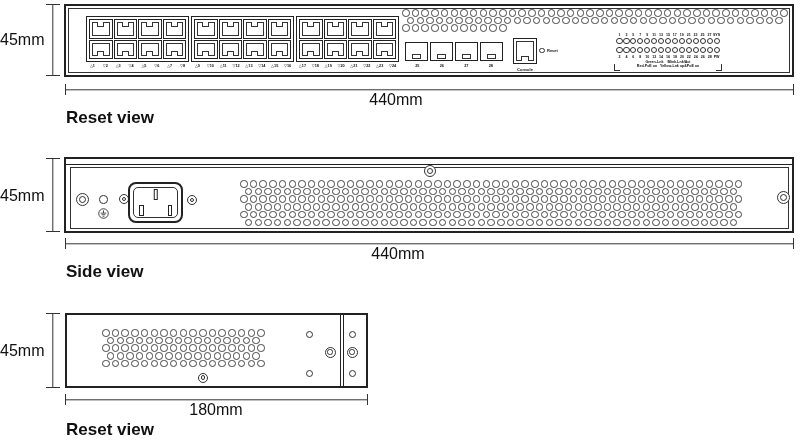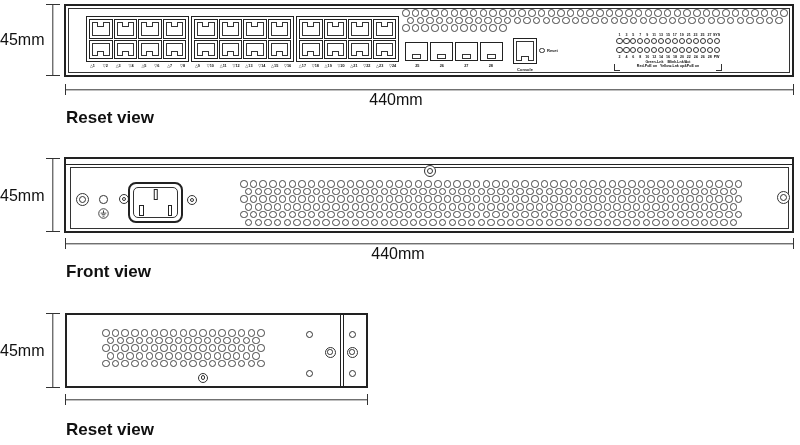--- a/index.html
+++ b/index.html
@@ -122,37 +122,38 @@
     <div class="pin" style="left:50%;top:5px;transform:translateX(-50%)"></div>
     <div class="pin" style="left:9px;bottom:5px"></div>
     <div class="pin" style="right:9px;bottom:5px"></div>
   </div>
 
   <span class="screw" style="left:187px;top:195px;width:10px;height:10px"></span>
   <span class="screw" style="left:777px;top:191px;width:13px;height:13px"></span>
 
   <div class="dim-h" style="left:65px;top:238px;width:729px"></div>
   <div class="dim-text" style="left:348px;top:245px;width:100px">440mm</div>
-  <div class="view-label" style="left:66px;top:262px">Front view</div>
+  <div class="view-label" style="left:66px;top:262px">Side view</div>
 
   <div class="dim-v" style="left:46px;top:313px;height:75px"></div>
   <div class="dim-text" style="left:0px;top:342px;width:44px">45mm</div>
 
   <div class="chassis" style="left:65px;top:313px;width:303px;height:75px"></div>
   <div class="abs" style="left:340px;top:315px;width:4px;height:71px;border-left:1.3px solid #222;border-right:1.3px solid #222"></div>
 
   <span class="screw" style="left:198px;top:372.5px;width:10px;height:10px"></span>
   <span class="hole" style="left:306px;top:330.5px;width:7px;height:7px"></span>
   <span class="screw" style="left:324.5px;top:346.5px;width:11px;height:11px"></span>
   <span class="hole" style="left:306px;top:369.5px;width:7px;height:7px"></span>
   <span class="hole" style="left:348.5px;top:330.5px;width:7px;height:7px"></span>
   <span class="screw" style="left:346.5px;top:346.5px;width:11px;height:11px"></span>
   <span class="hole" style="left:348.5px;top:369.5px;width:7px;height:7px"></span>
 
   <div class="dim-h" style="left:65px;top:394px;width:303px"></div>
+  <div class="dim-text" style="left:166px;top:401px;width:100px">180mm</div>
   <div class="view-label" style="left:66px;top:420px">Reset view</div>
 
 <div class="pg" style="left: 86px; top: 16px; width: 103px; height: 46px;">
       <div class="rj45 up"></div>
       <div class="rj45 up"></div>
       <div class="rj45 up"></div>
       <div class="rj45 up"></div>
       <div class="rj45 dn"></div>
       <div class="rj45 dn"></div>
       <div class="rj45 dn"></div>

